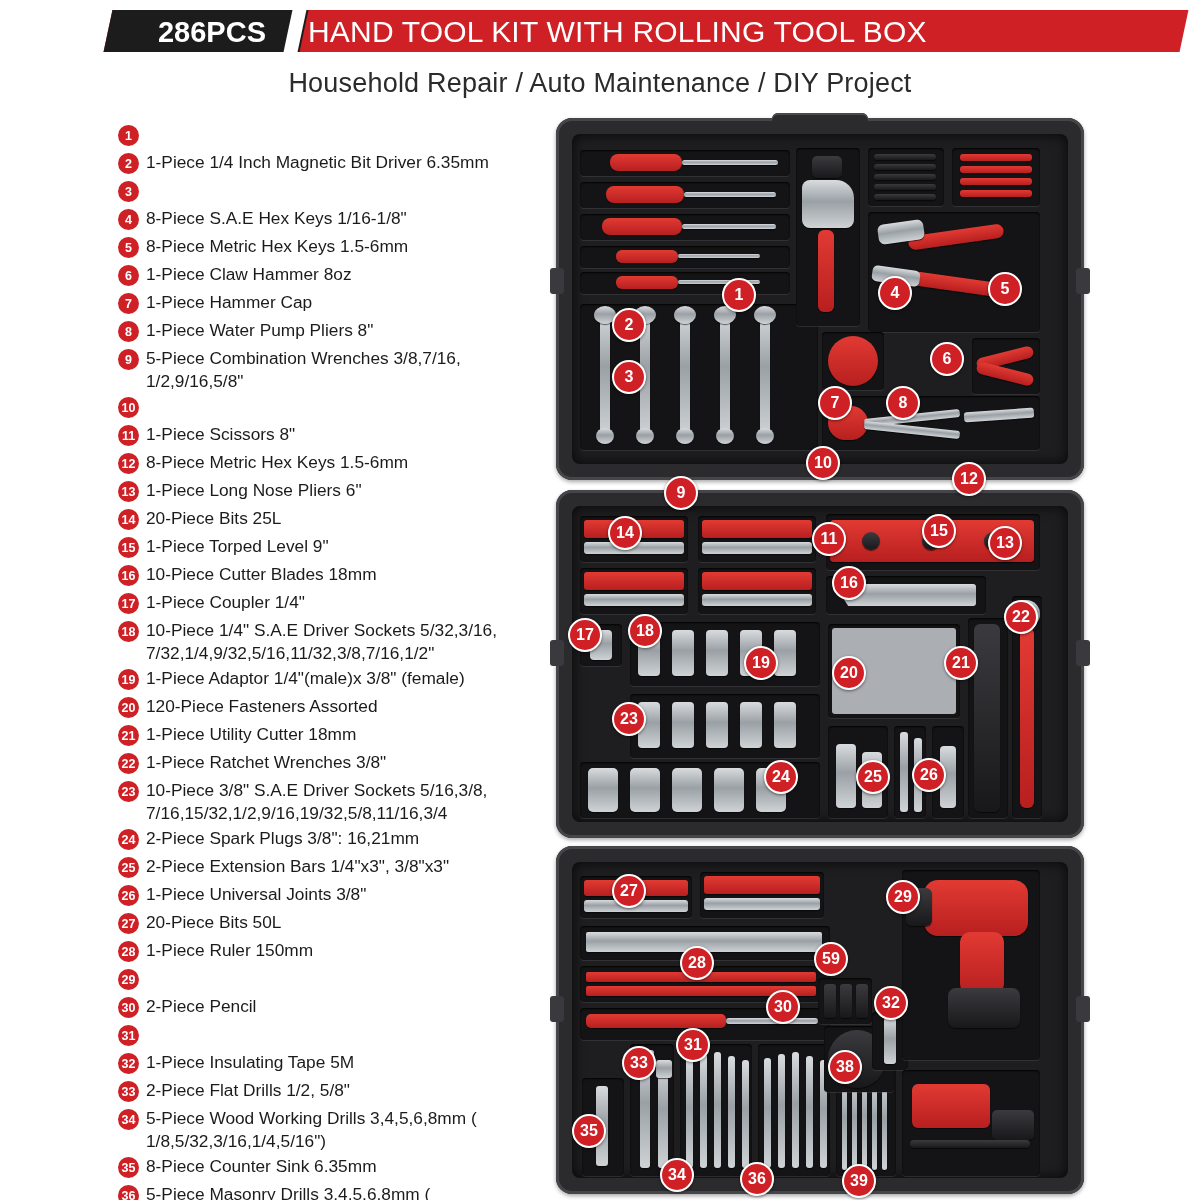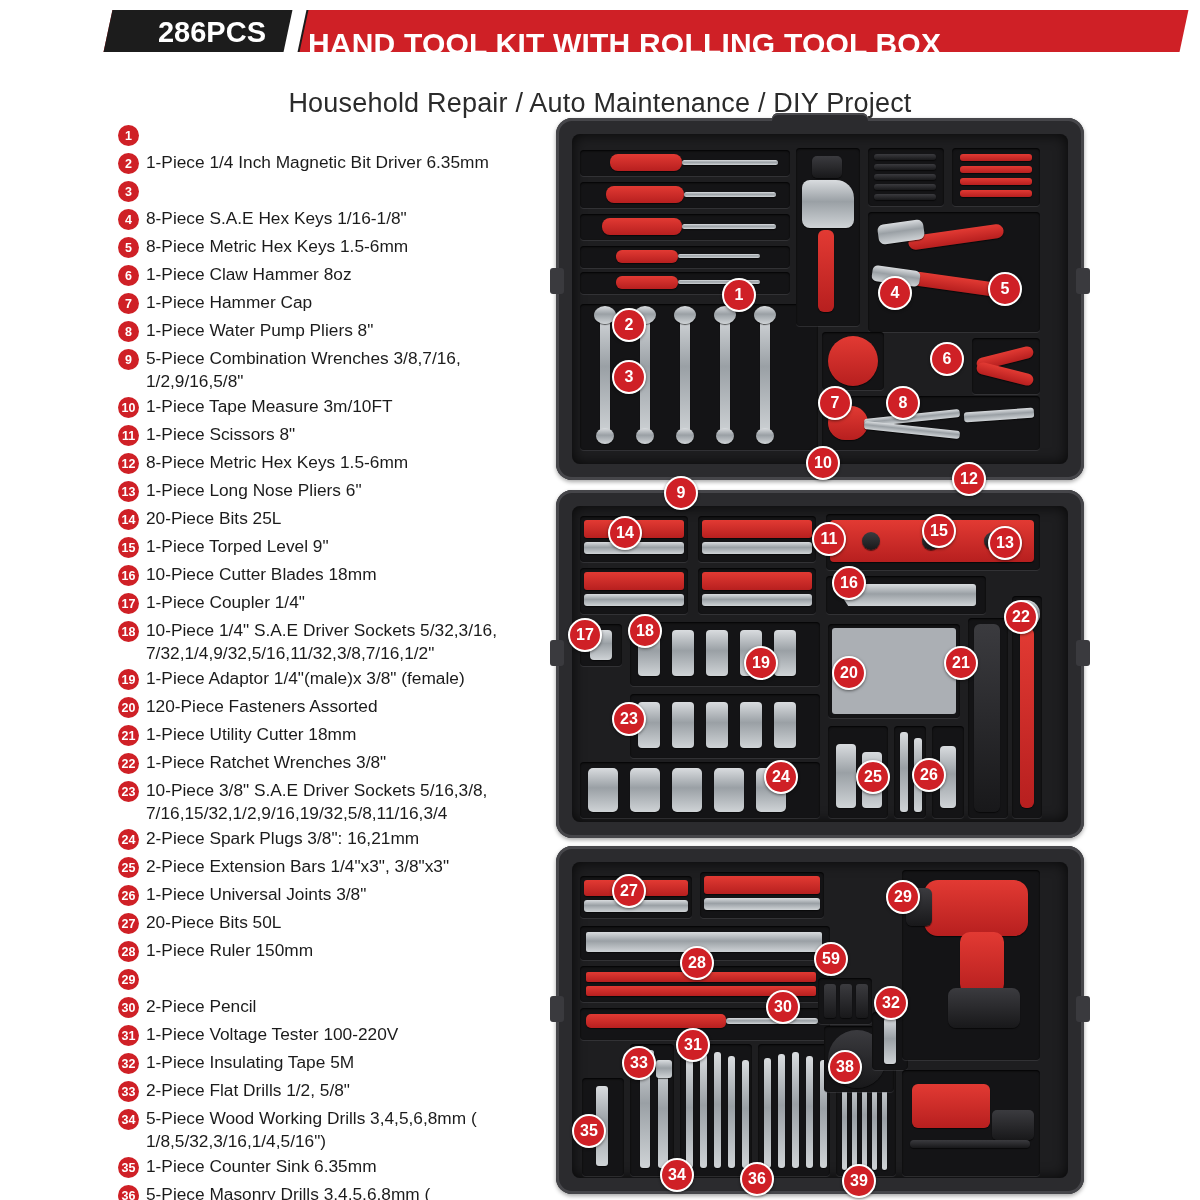--- a/index.html
+++ b/index.html
@@ -48,30 +48,29 @@
     font-weight: bold;
     color: #ffffff;
     letter-spacing: 0px;
     text-align: center;
     line-height: 30px;
   }
   .banner-title {
     position: absolute;
     left: 308px; top: 15px;
     font-size: 30px;
-    font-weight: bold;
+    font-weight: normal;
     color: #ffffff;
     letter-spacing: 0.2px;
     line-height: 34px;
     white-space: nowrap;
-    margin-top: 12px;
   }
   .subtitle {
     position: absolute;
-    left: 0; top: 88px;
+    left: 0; top: 68px;
     width: 1200px;
     text-align: center;
     font-size: 27px;
     color: #2b2b2b;
     letter-spacing: 0.2px;
   }
 
   
   .list {
     position: absolute;
@@ -231,21 +230,20 @@
     <div class="list-item">
       <span class="num">8</span>
       <span class="txt">1-Piece Water Pump Pliers 8"</span>
     </div>
     <div class="list-item">
       <span class="num">9</span>
       <span class="txt">5-Piece Combination Wrenches 3/8,7/16, 1/2,9/16,5/8"</span>
     </div>
     <div class="list-item">
       <span class="num">10</span>
-      <span class="txt">1-Piece Tape Measure 3m/10FT</span>
     </div>
     <div class="list-item">
       <span class="num">11</span>
       <span class="txt">1-Piece Scissors 8"</span>
     </div>
     <div class="list-item">
       <span class="num">12</span>
       <span class="txt">8-Piece Metric Hex Keys 1.5-6mm</span>
     </div>
     <div class="list-item">
@@ -314,37 +312,36 @@
     </div>
     <div class="list-item">
       <span class="num">29</span>
     </div>
     <div class="list-item">
       <span class="num">30</span>
       <span class="txt">2-Piece Pencil</span>
     </div>
     <div class="list-item">
       <span class="num">31</span>
-      <span class="txt">1-Piece Voltage Tester 100-220V</span>
     </div>
     <div class="list-item">
       <span class="num">32</span>
       <span class="txt">1-Piece Insulating Tape 5M</span>
     </div>
     <div class="list-item">
       <span class="num">33</span>
       <span class="txt">2-Piece Flat Drills 1/2, 5/8"</span>
     </div>
     <div class="list-item">
       <span class="num">34</span>
       <span class="txt">5-Piece Wood Working Drills 3,4,5,6,8mm ( 1/8,5/32,3/16,1/4,5/16")</span>
     </div>
     <div class="list-item">
       <span class="num">35</span>
-      <span class="txt">1-Piece Counter Sink 6.35mm</span>
+      <span class="txt">8-Piece Counter Sink 6.35mm</span>
     </div>
     <div class="list-item">
       <span class="num">36</span>
       <span class="txt">5-Piece Masonry Drills 3,4,5,6,8mm ( 1/8,5/32,3/16,1/4,5/16")</span>
     </div>
   </div>
 
 <div class="trays">
 
   <div class="tray tray1">

